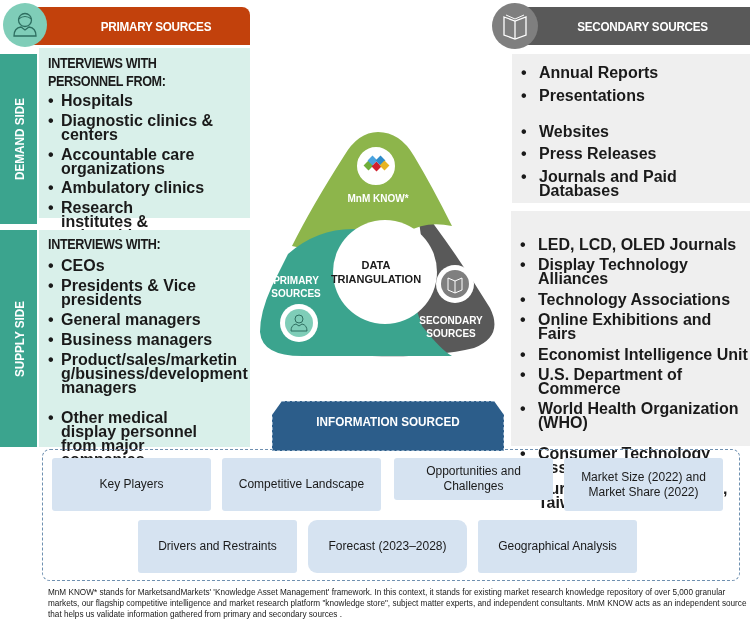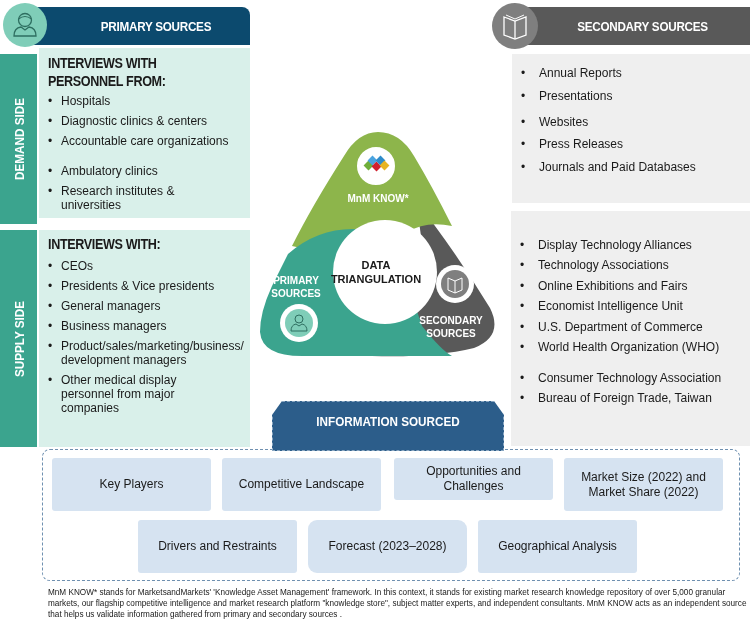--- a/index.html
+++ b/index.html
@@ -1,33 +1,33 @@
 <!DOCTYPE html>
 <html><head>
 <meta charset="utf-8">
 <style>
   * { box-sizing: border-box; margin: 0; padding: 0; }
   body { width: 750px; height: 636px; background: #ffffff; position: relative; overflow: hidden;
          font-family: "Liberation Sans", sans-serif; color: #1a1a1a; }
   .abs { position: absolute; }
 
   
-  .prim-header { left: 22px; top: 7px; width: 228px; height: 38px; background: #0c4a6e; border-radius: 0 8px 0 0; }
+  .prim-header { left: 22px; top: 7px; width: 228px; height: 38px; background: #c2410c; border-radius: 0 8px 0 0; }
   .prim-header-text { position: absolute; left: 40px; right: 0; top: 0; height: 38px; line-height: 40px; text-align: center;
         color: #fff; font-weight: bold; font-size: 13px; font-family: "Liberation Sans", sans-serif; letter-spacing: -0.3px; transform: scaleX(0.9); }
   .prim-icon { left: 3px; top: 3px; width: 44px; height: 44px; border-radius: 50%; background: #7fcdb8; }
 
   .side-bar { background: #3ba48e; }
   .side-label { position: absolute; left: 50%; top: 50%; color: #fff; font-weight: bold; font-size: 13px; white-space: nowrap;
         transform: translate(-50%,-50%) rotate(-90deg) scaleX(0.9); }
   .light-panel { background: #d9f0ea; }
 
   .panel-title { font-weight: bold; font-size: 14px; line-height: 18px; letter-spacing: -0.4px; transform-origin: left top; }
   ul.bullets { list-style: none; }
-  ul.bullets li { position: relative; padding-left: 13px; font-size: 12px; line-height: 14px; }
+  ul.bullets li { position: relative; padding-left: 13px; font-size: 16px; line-height: 14px; font-weight: bold; }
   ul.bullets li::before { content: "•"; position: absolute; left: 0; top: 0; }
 
   
   .sec-header { left: 515px; top: 7px; width: 235px; height: 38px; background: #595959; }
   .sec-header-text { position: absolute; left: 20px; right: 0; top: 0; height: 38px; line-height: 40px; text-align: center;
         color: #fff; font-weight: bold; font-size: 13px; letter-spacing: -0.3px; transform: scaleX(0.9); }
   .sec-icon { left: 492px; top: 3px; width: 46px; height: 46px; border-radius: 50%; background: #7f7f7f; }
   .grey-panel { background: #efefef; }
   ul.sec li { padding-left: 18px; }
 
@@ -56,64 +56,65 @@
 </div>
 
 <div class="abs side-bar" style="left:0;top:54px;width:37px;height:170px;">
   <div class="side-label">DEMAND SIDE</div>
 </div>
 <div class="abs light-panel" style="left:39px;top:48px;width:211px;height:170px;">
   <div class="abs panel-title" style="left:9px;top:6px;width:205px;transform:scaleX(0.9);">INTERVIEWS WITH PERSONNEL FROM:</div>
   <ul class="bullets abs" style="left:9px;top:46px;width:200px;">
     <li style="margin-bottom:6px">Hospitals</li>
     <li style="margin-bottom:6px">Diagnostic clinics &amp; centers</li>
-    <li style="margin-bottom:16px">Accountable care organizations</li>
+    <li style="margin-bottom:5px">Accountable care organizations</li>
     <li style="margin-bottom:6px">Ambulatory clinics</li>
     <li style="width:150px">Research institutes &amp; universities</li>
   </ul>
 </div>
 
 <div class="abs side-bar" style="left:0;top:230px;width:37px;height:217px;">
   <div class="side-label">SUPPLY SIDE</div>
 </div>
 <div class="abs light-panel" style="left:39px;top:230px;width:211px;height:217px;">
   <div class="abs panel-title" style="left:9px;top:5px;transform:scaleX(0.9);">INTERVIEWS WITH:</div>
   <ul class="bullets abs" style="left:9px;top:29px;width:200px;">
     <li style="margin-bottom:6px">CEOs</li>
     <li style="margin-bottom:6px">Presidents &amp; Vice presidents</li>
     <li style="margin-bottom:6px">General managers</li>
     <li style="margin-bottom:6px">Business managers</li>
-    <li style="margin-bottom:6px;word-break:break-all;">Product/sales/marketing/business/development managers</li>
+    <li style="margin-bottom:16px;word-break:break-all;">Product/sales/marketing/business/development managers</li>
     <li style="width:160px">Other medical display personnel from major companies</li>
   </ul>
 </div>
 
 <div class="abs sec-header">
   <div class="sec-header-text">SECONDARY SOURCES</div>
 </div>
 <div class="abs sec-icon">
   <svg width="46" height="46" viewBox="0 0 46 46">
     <path d="M12 14 L23 18 L34 14 L34 32 L23 36 L12 32 Z" fill="none" stroke="#fff" stroke-width="1.3"></path>
     <path d="M23 18 L23 36" stroke="#fff" stroke-width="1.3"></path>
     <path d="M14 12 L23 16 L32 12" fill="none" stroke="#fff" stroke-width="1"></path>
   </svg>
 </div>
 
 <div class="abs grey-panel" style="left:512px;top:54px;width:238px;height:149px;">
   <ul class="bullets sec abs" style="left:9px;top:12px;width:225px;">
     <li style="margin-bottom:8.6px">Annual Reports</li>
-    <li style="margin-bottom:12px">Presentations</li>
+    <li style="margin-bottom:22px">Presentations</li>
     <li style="margin-bottom:8.6px">Websites</li>
     <li style="margin-bottom:8.6px">Press Releases</li>
     <li>Journals and Paid Databases</li>
   </ul>
 </div>
 
 <div class="abs grey-panel" style="left:511px;top:211px;width:239px;height:235px;">
   <ul class="bullets sec abs" style="left:9px;top:27px;width:228px;">
+    <li style="margin-bottom:6.4px">LED, LCD, OLED Journals</li>
     <li style="margin-bottom:6.4px">Display Technology Alliances</li>
     <li style="margin-bottom:6.4px">Technology Associations</li>
     <li style="margin-bottom:6.4px">Online Exhibitions and Fairs</li>
     <li style="margin-bottom:6.4px">Economist Intelligence Unit</li>
     <li style="margin-bottom:6.4px">U.S. Department of Commerce</li>
     <li style="margin-bottom:17px">World Health Organization (WHO)</li>
     <li style="margin-bottom:6.4px">Consumer Technology Association</li>
     <li>Bureau of Foreign Trade, Taiwan</li>
   </ul>
 </div>

